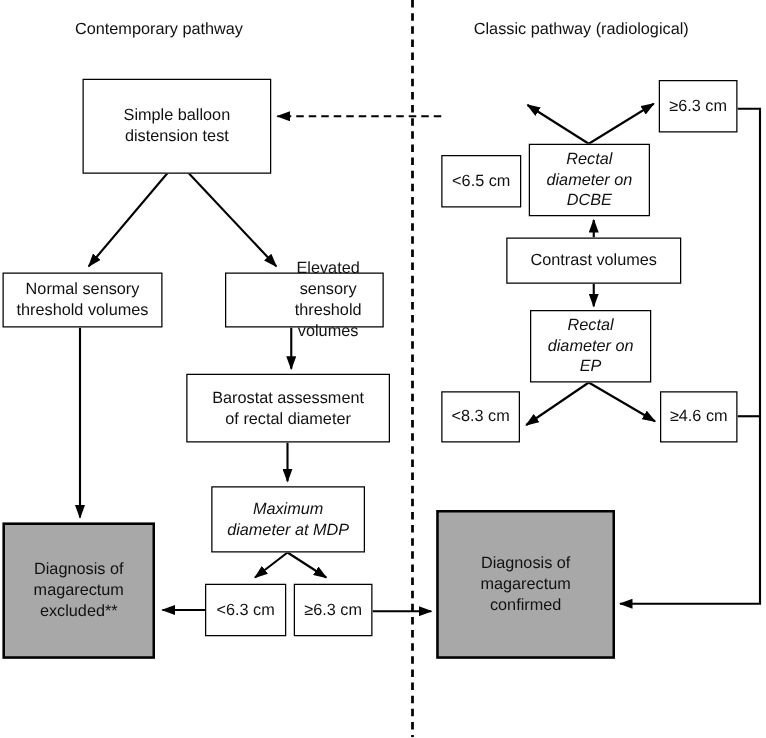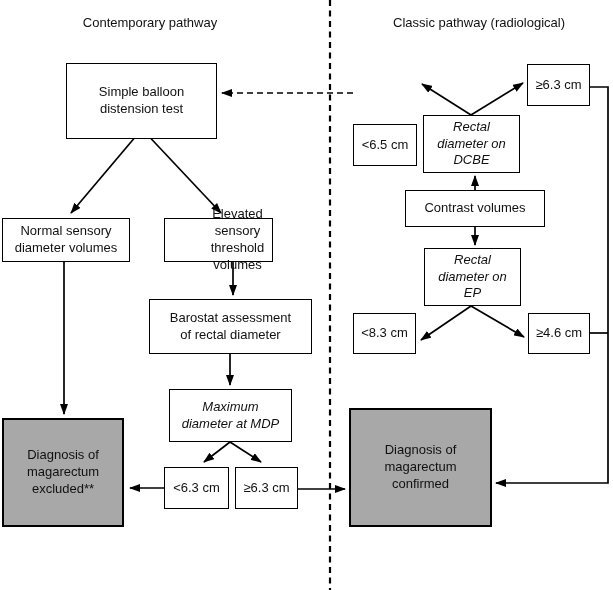--- a/index.html
+++ b/index.html
@@ -2,21 +2,21 @@
 <html><head>
 <meta charset="utf-8">
 <style>
   html,body { margin:0; padding:0; background:#ffffff; }
   .canvas {
     position:relative; width:613px; height:590px; background:#ffffff;
     font-family:"Liberation Sans", sans-serif; color:#111;
     overflow:hidden;
   }
   .title {
-    position:absolute; font-size:13px; text-align:center; white-space:nowrap;
+    position:absolute; font-size:13px; text-align:left; white-space:nowrap;
     color:#111;
   }
   .box {
     position:absolute; box-sizing:border-box;
     background:#ffffff; border:1.7px solid #000;
     display:flex; align-items:center; justify-content:center;
     text-align:center; font-size:13px; line-height:1.3;
     white-space:pre-line; padding:2px;
   }
   .box.em { font-style:italic; }
@@ -60,22 +60,22 @@
       <line x1="590" y1="333" x2="608" y2="333"></line>
     </g>
   </svg>
 
   <div class="title" style="left:60px; top:15px; width:180px;">Contemporary pathway</div>
   <div class="title" style="left:379px; top:15px; width:200px;">Classic pathway (radiological)</div>
 
   <div class="box" style="left:66px; top:63px; width:151px; height:76px;">Simple balloon
 distension test</div>
   <div class="box" style="left:2px; top:218px; width:128px; height:44px;">Normal sensory
-diameter volumes</div>
-  <div class="box" style="left:164px; top:218px; width:109px; height:44px;padding-left:40px;">Elevated sensory
+threshold volumes</div>
+  <div class="box" style="left:180px; top:218px; width:127px; height:44px;padding-left:40px;">Elevated sensory
 threshold volumes</div>
   <div class="box em" style="left:169px; top:389px; width:123px; height:53px;">Maximum
 diameter at MDP</div>
   <div class="box" style="left:149px; top:299px; width:163px; height:55px;">Barostat assessment
 of rectal diameter</div>
   <div class="box" style="left:164px; top:467px; width:65px; height:42px;">&lt;6.3 cm</div>
   <div class="box" style="left:235px; top:467px; width:63px; height:42px;">≥6.3 cm</div>
   <div class="box gray" style="left: 2px; top: 418px; width: 122px; height: 109px; background: rgb(168, 168, 168);">Diagnosis of
 magarectum
 excluded**</div>

